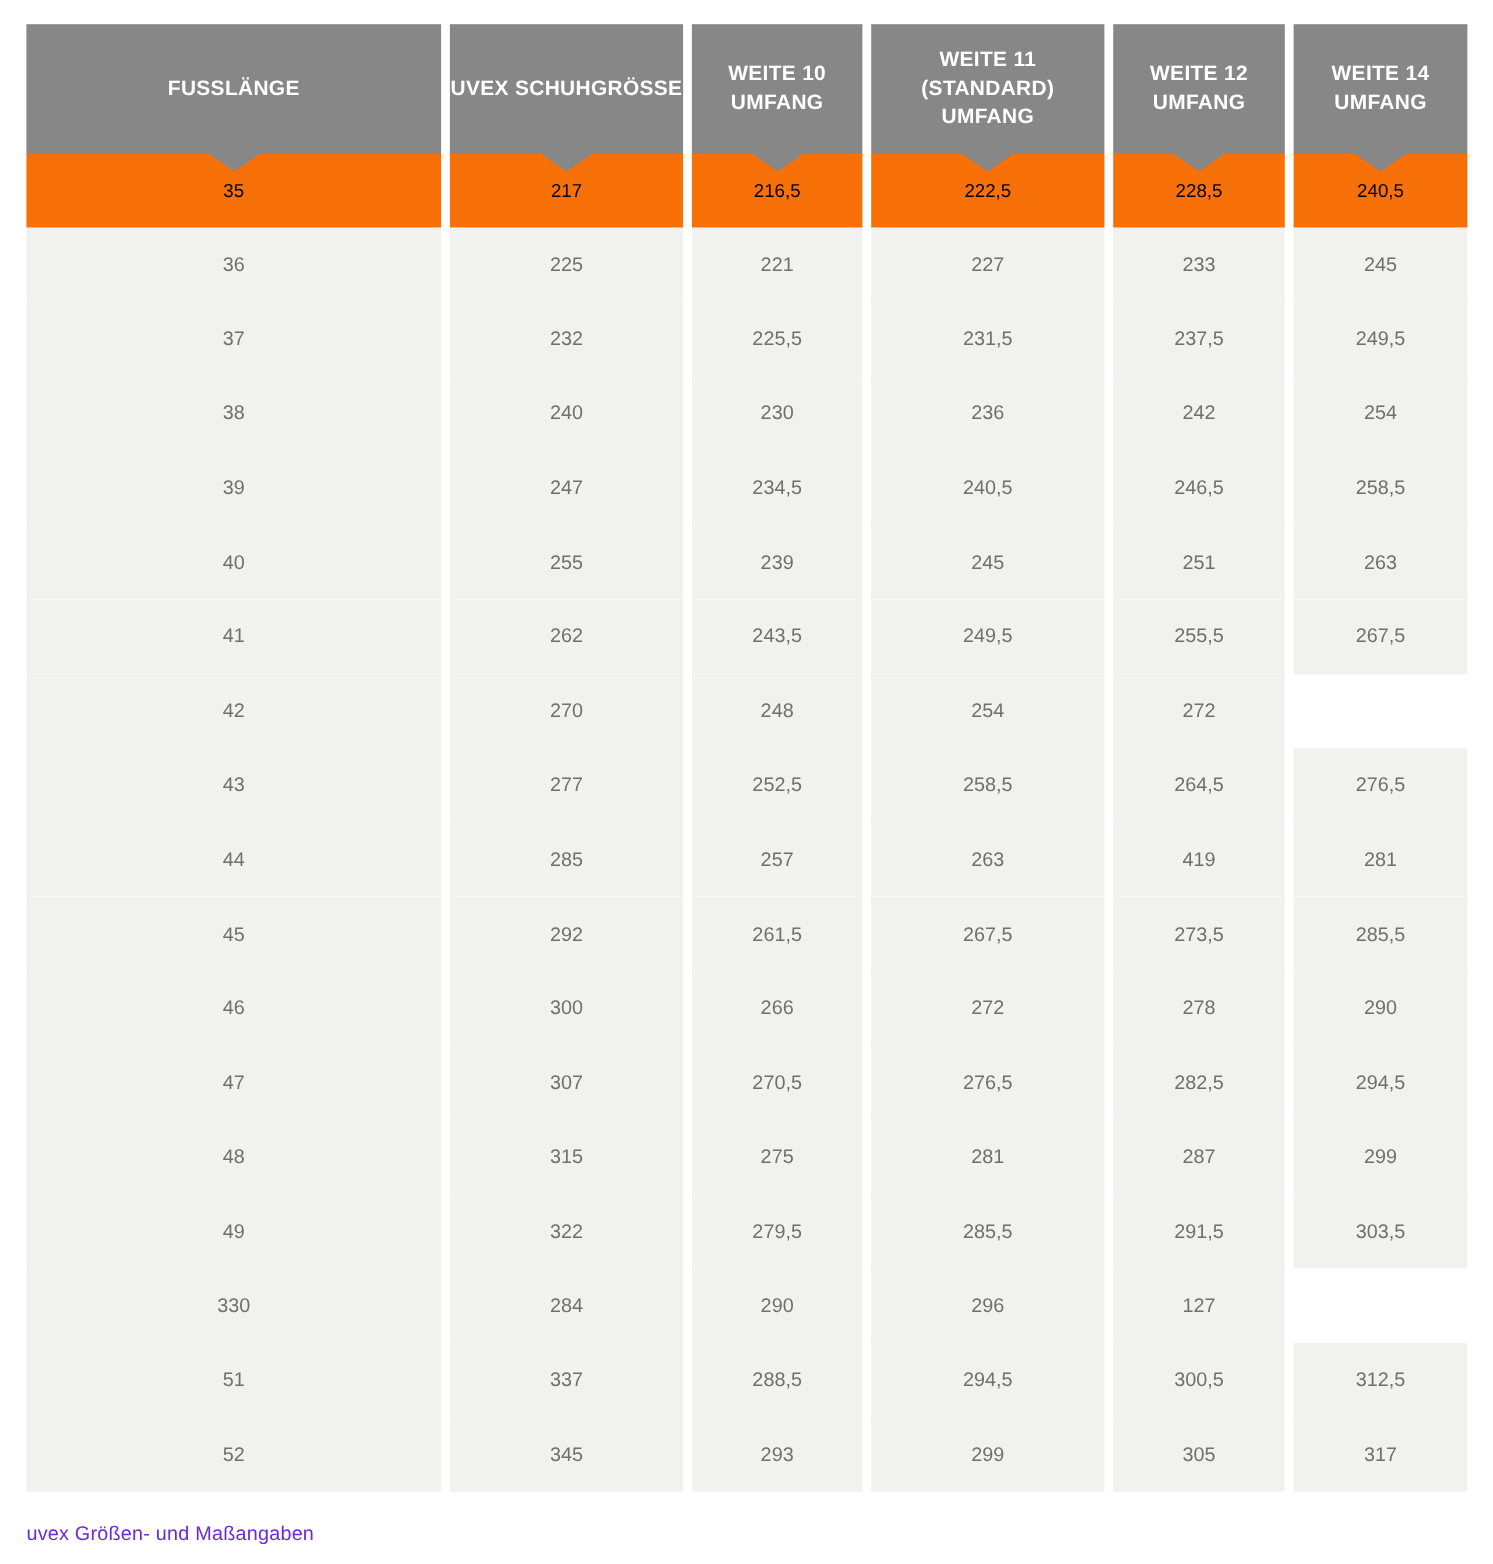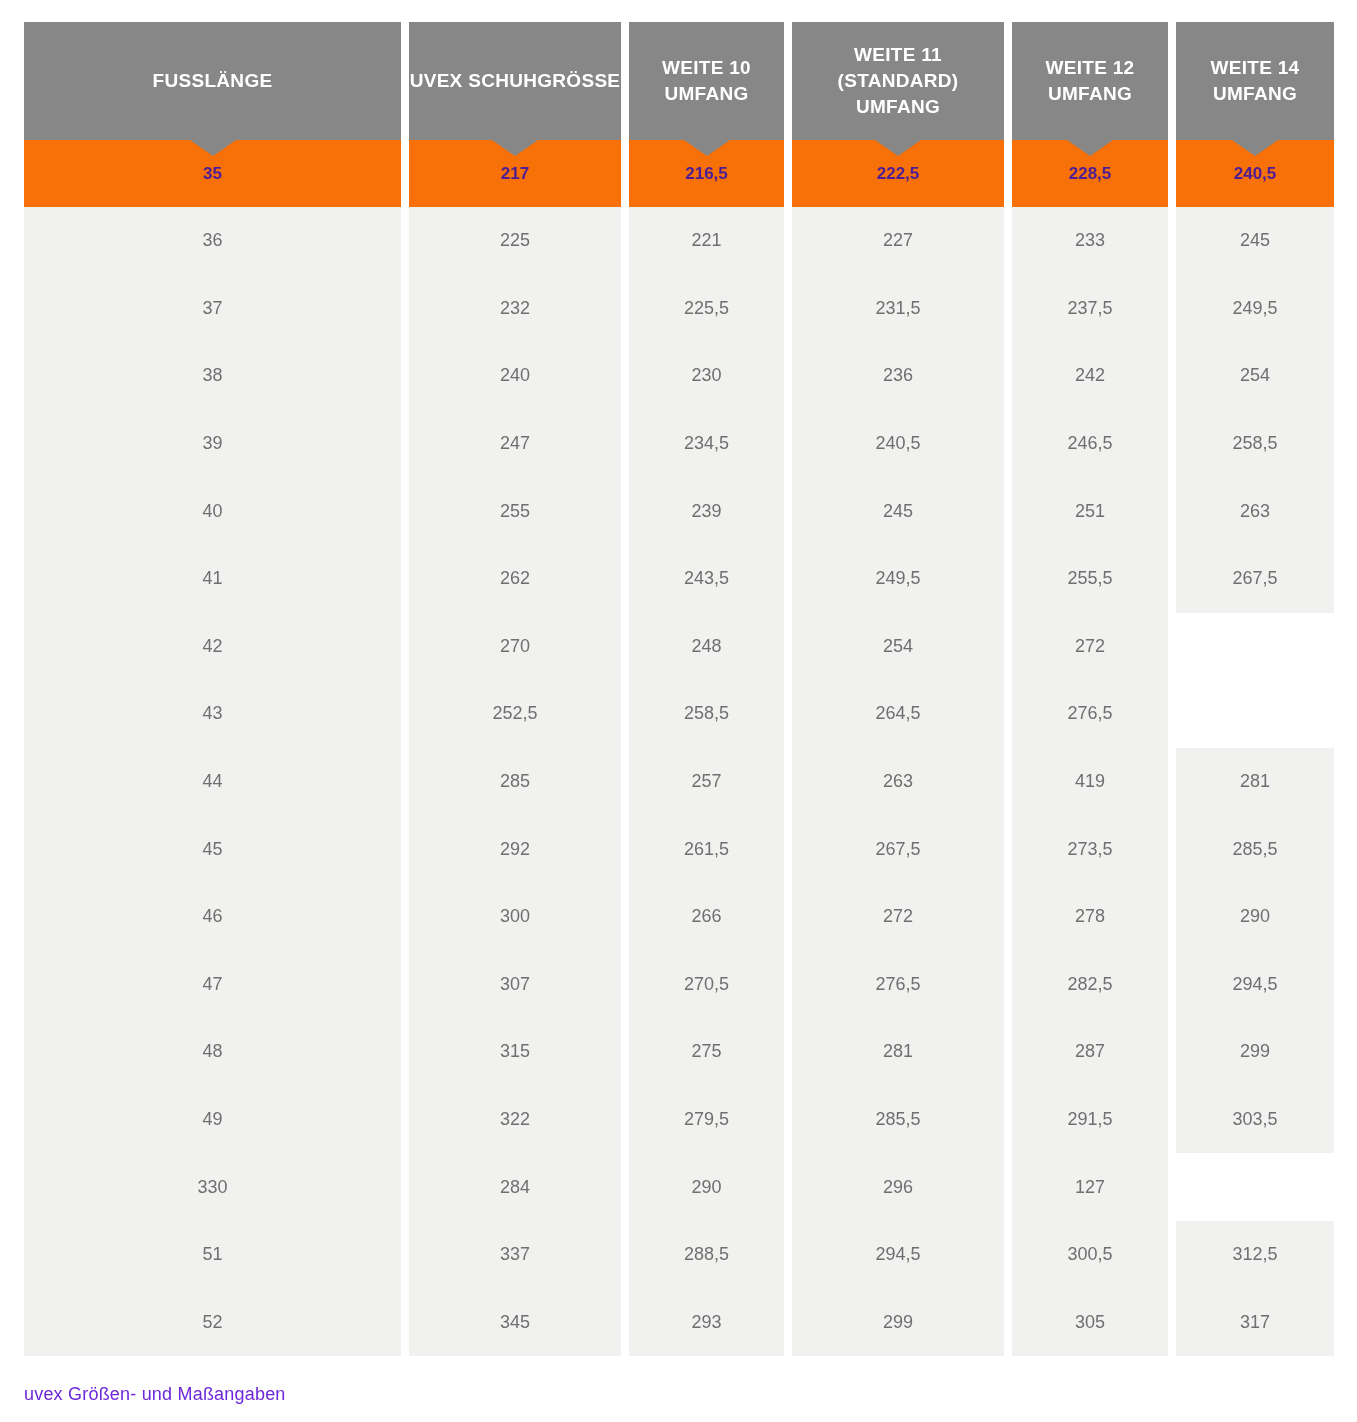--- a/index.html
+++ b/index.html
@@ -56,23 +56,22 @@
     display: flex;
     align-items: center;
     justify-content: center;
     font-size: 18px;
     background: #f1f1f0;
     color: #6f6f6f;
   }
   .data-row.highlight .cell {
     height: 67px;
     background: #f77008;
-    color: #4c1d95;
+    color: #000000;
     font-size: 17px;
-    font-weight: bold;
   }
   .caption {
     margin-top: 28px;
     font-size: 18px;
     color: #6d28d9;
     letter-spacing: 0.2px;
   }
 </style>
 </head>
 <body>
@@ -169,20 +168,21 @@
         </div>
         <div class="grid-row data-row">
           <div class="cell">42</div>
           <div class="cell">270</div>
           <div class="cell">248</div>
           <div class="cell">254</div>
           <div class="cell">272</div>
         </div>
         <div class="grid-row data-row">
           <div class="cell">43</div>
+          <div class="cell">277</div>
           <div class="cell">252,5</div>
           <div class="cell">258,5</div>
           <div class="cell">264,5</div>
           <div class="cell">276,5</div>
         </div>
         <div class="grid-row data-row">
           <div class="cell">44</div>
           <div class="cell">285</div>
           <div class="cell">257</div>
           <div class="cell">263</div>

